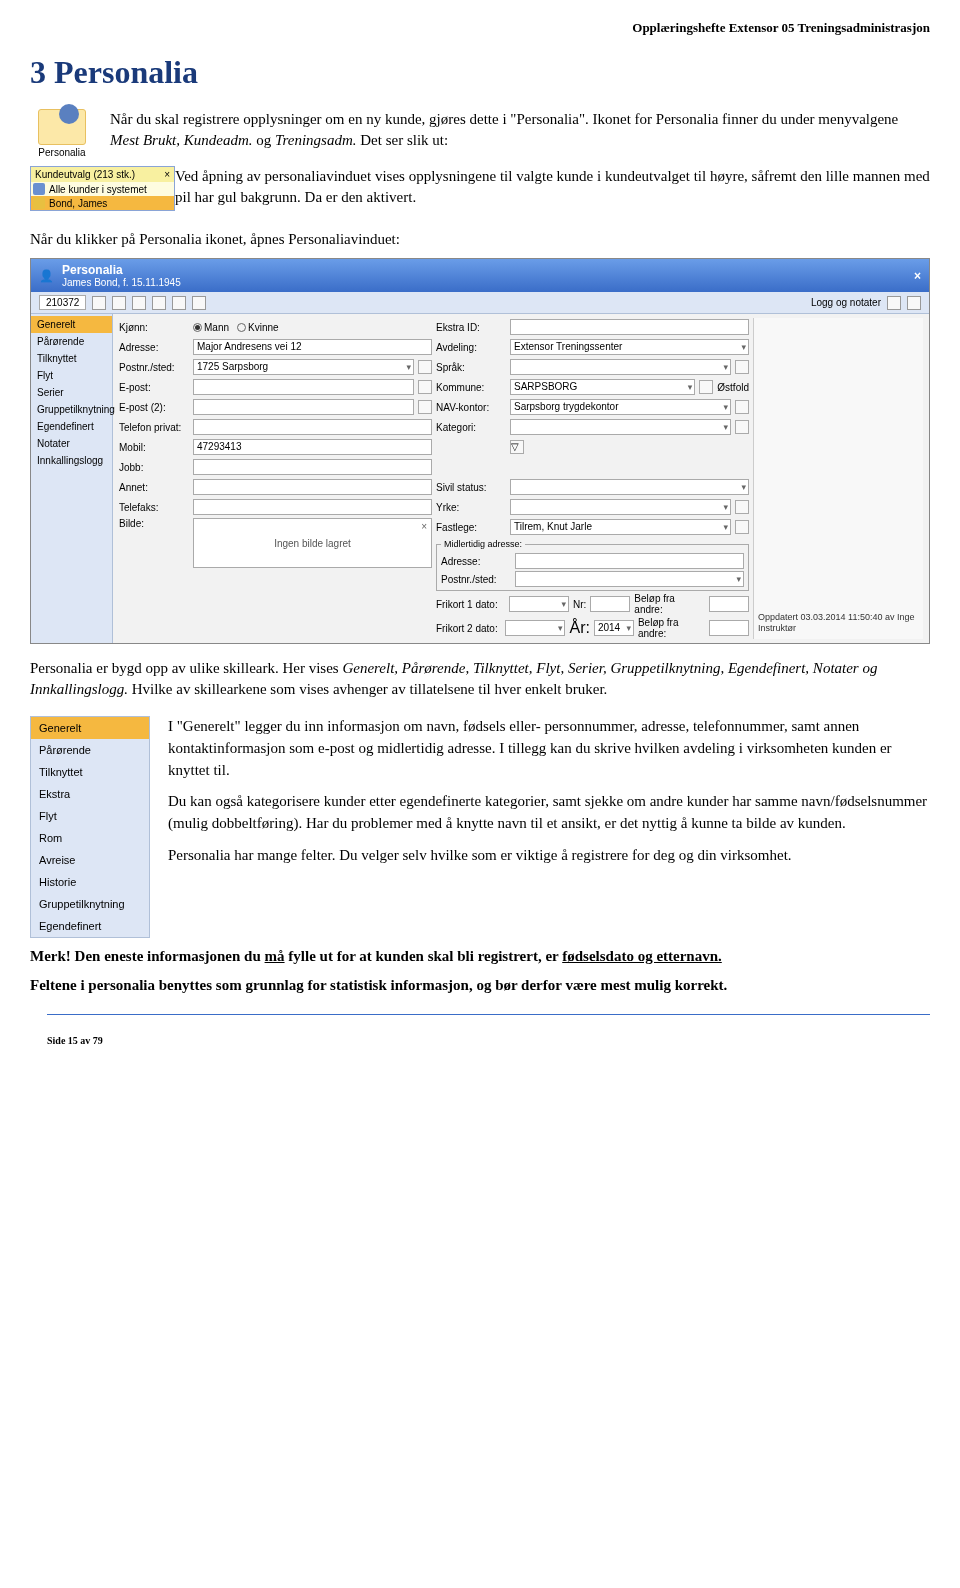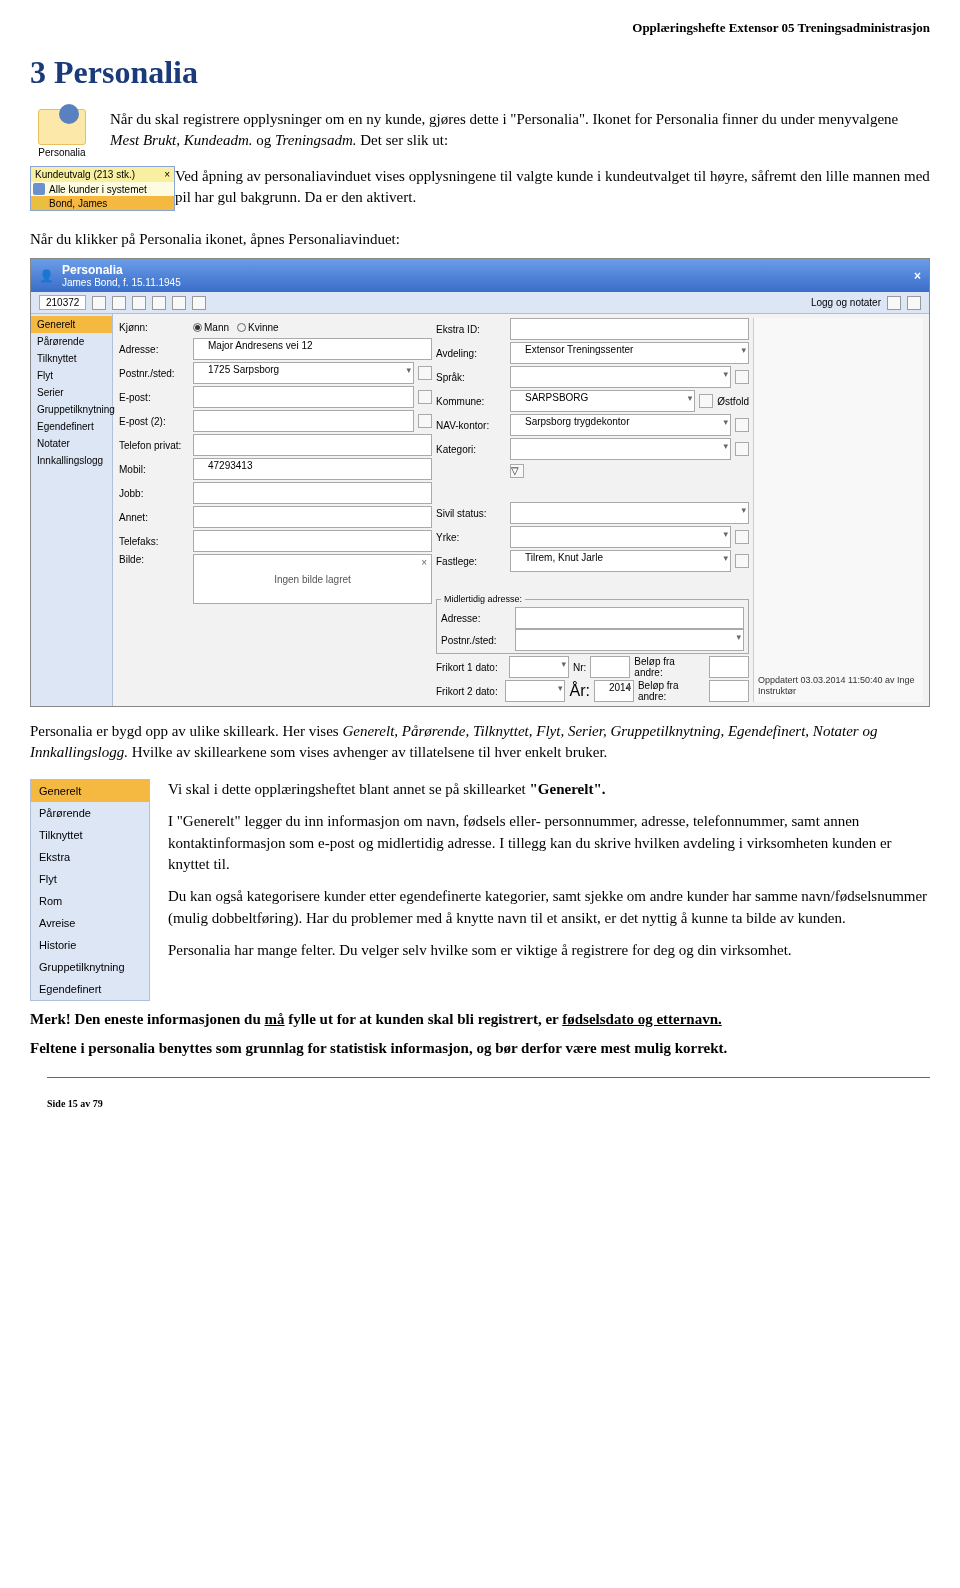--- a/index.html
+++ b/index.html
@@ -37,31 +37,31 @@
   .ss-side { width: 82px; background: #dde6f5; border-right:1px solid #b0c0d8; padding: 2px 0; }
   .ss-side .tab { padding: 3px 6px; font-size: 10px; cursor:default; }
   .ss-side .tab.active { background:#f5b840; color:#000; }
   .ss-form { flex:1; padding: 4px 6px; display:flex; gap:4px; }
   .ss-col { display:flex; flex-direction:column; gap:2px; }
   .ss-col.c1 { flex:1.2; }
   .ss-col.c2 { flex:1.2; }
   .ss-col.c3 { width: 170px; background:#f8f8f8; border-left:1px solid #ccc; padding:4px; }
   .frow { display:flex; align-items:center; gap:4px; min-height:18px; }
   .flabel { width: 70px; font-size:10px; text-align:left; }
-  .finput { flex:1; height:22px; background:#fff; border:1px solid #aaa; padding:0 14px; font-size:10px; line-height:14px; overflow:hidden; white-space:nowrap; }
+  .finput { flex:1; height:16px; background:#fff; border:1px solid #aaa; padding:0 3px; font-size:10px; line-height:14px; overflow:hidden; white-space:nowrap; }
   .finput.combo { position:relative; }
   .finput.combo::after { content:"▾"; position:absolute; right:2px; top:0; font-size:9px; color:#666; }
   .ficon { width:14px; height:14px; border:1px solid #aaa; background:#f8f8f8; flex:0 0 14px; }
   .radio-g { display:flex; gap:8px; align-items:center; }
   .radio-g span { display:flex; align-items:center; gap:2px; }
   .radio-dot { width:9px;height:9px;border:1px solid #666;border-radius:50%; display:inline-block; }
   .radio-dot.on::after { content:""; display:block; width:5px;height:5px;background:#333;border-radius:50%; margin:1px; }
   .bilde-box { height:50px; background:#fff; border:1px solid #aaa; display:flex; align-items:center; justify-content:center; font-size:10px; color:#555; position:relative; }
   .bilde-box .x { position:absolute; right:4px; top:2px; color:#666; }
-  fieldset.midl { border:1px solid #aaa; margin-top:20px; padding:3px 4px 2px 4px; }
+  fieldset.midl { border:1px solid #aaa; margin-top:1px; padding:3px 4px 2px 4px; }
   fieldset.midl legend { font-size:9px; padding:0 3px; }
   .frow.half .finput { flex: 0 0 60px; }
   .ss-col.c3 .upd { font-size:9px; color:#333; margin-top:auto; line-height:1.3; }
   .ital { font-style: italic; }
   .section-row { display:flex; gap:18px; margin: 16px 0 8px 0; align-items:flex-start; }
   .tabs-img { width: 120px; border:1px solid #b0c0d8; background:#dde6f5; font-family: Tahoma, sans-serif; font-size:11px; }
   .tabs-img .tab { padding: 5px 8px; }
   .tabs-img .tab.active { background:#f5b840; }
   .section-text { flex:1; font-size:15px; line-height:1.45; }
   .section-text p { margin-bottom: 10px; }
@@ -302,21 +302,20 @@
       <div class="tab">Tilknyttet</div>
       <div class="tab">Ekstra</div>
       <div class="tab">Flyt</div>
       <div class="tab">Rom</div>
       <div class="tab">Avreise</div>
       <div class="tab">Historie</div>
       <div class="tab">Gruppetilknytning</div>
       <div class="tab">Egendefinert</div>
     </div>
     <div class="section-text">
-      <p><span>Vi skal i dette opplæringsheftet blant annet se på skillearket </span><span class="bold">"Generelt".</span></p>
       <p>I "Generelt" legger du inn informasjon om navn, fødsels eller- personnummer, adresse, telefonnummer, samt annen kontaktinformasjon som e-post og midlertidig adresse. I tillegg kan du skrive hvilken avdeling i virksomheten kunden er knyttet til.</p>
       <p>Du kan også kategorisere kunder etter egendefinerte kategorier, samt sjekke om andre kunder har samme navn/fødselsnummer (mulig dobbeltføring). Har du problemer med å knytte navn til et ansikt, er det nyttig å kunne ta bilde av kunden.</p>
       <p>Personalia har mange felter. Du velger selv hvilke som er viktige å registrere for deg og din virksomhet.</p>
     </div>
   </div>
 
   <p class="para bold">
     <span>Merk! Den eneste informasjonen du </span><u>må</u><span> fylle ut for at kunden skal bli registrert, er </span><u>fødselsdato og etternavn.</u>
   </p>
   <p class="para bold">Feltene i personalia benyttes som grunnlag for statistisk informasjon, og bør derfor være mest mulig korrekt.</p>

